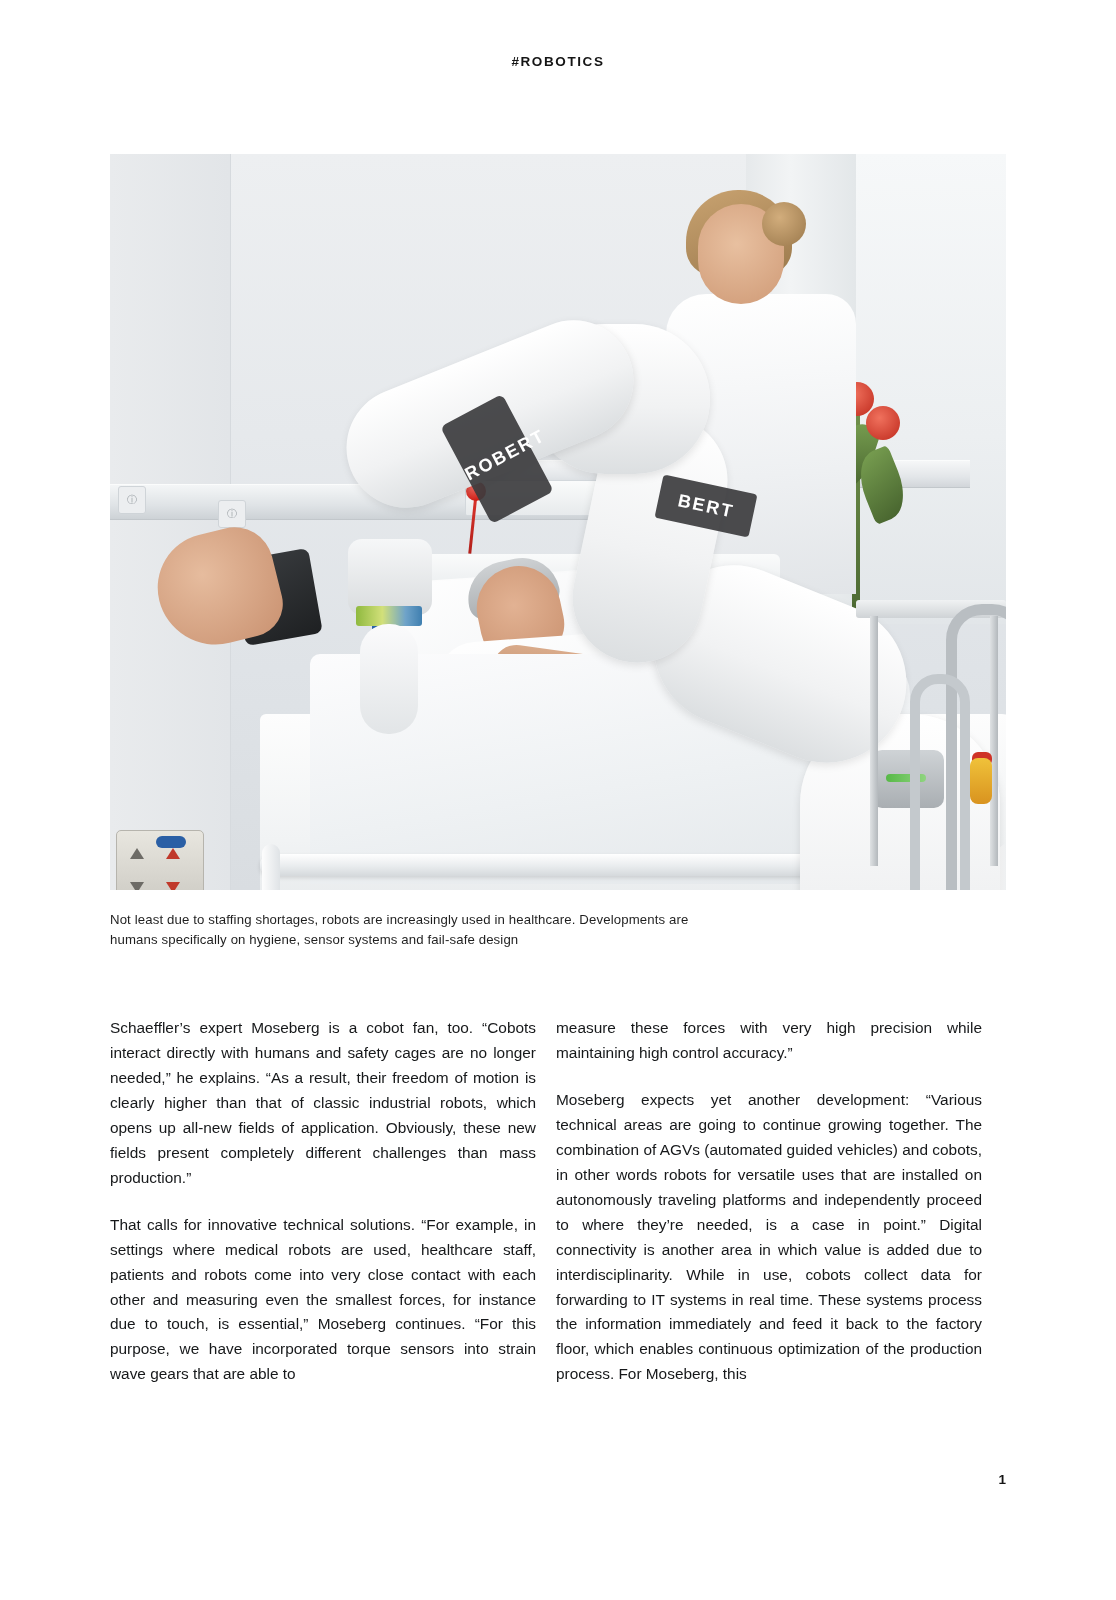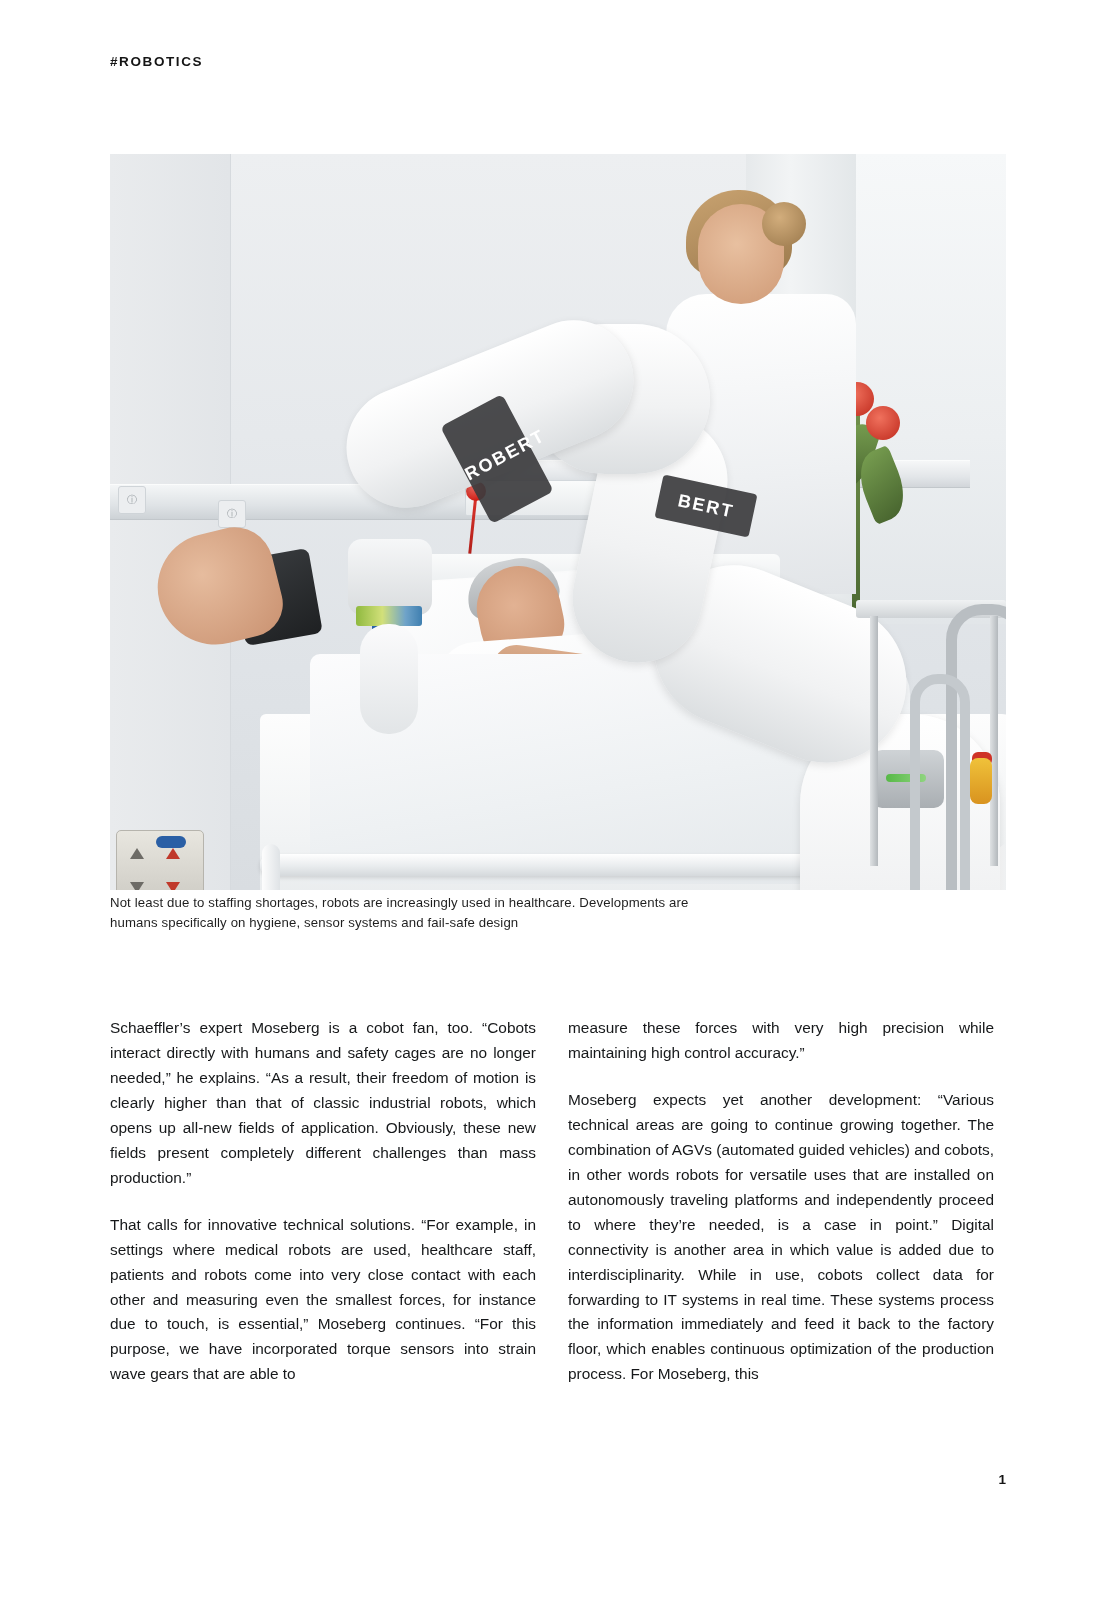--- a/index.html
+++ b/index.html
@@ -16,21 +16,21 @@
     overflow: hidden;
   }
 
   
   .page-header {
     position: absolute;
     top: 52px;
     left: 110px;
     right: 110px;
     height: 26px;
-    text-align: left;
+    text-align: center;
     text-decoration: underline;
   }
   .kicker {
     font-size: 13.5px;
     font-weight: 700;
     letter-spacing: 1.6px;
     color: #151515;
     display: inline-block;
   }
 
@@ -327,36 +327,36 @@
     position: absolute; width: 0; height: 0;
     border-left: 7px solid transparent;
     border-right: 7px solid transparent;
   }
   .tri-up-o { border-bottom: 11px solid #6d6b66; }
   .tri-dn-o { border-top: 11px solid #6d6b66; }
   .tri-up-r { border-bottom: 11px solid #c0392b; }
   .tri-dn-r { border-top: 11px solid #c0392b; }
 
   .photo-caption {
-    margin-top: 3px;
+    margin-top: 20px;
     width: 700px;
     font-size: 13.2px;
     line-height: 1.52;
     color: #1f1f1f;
     letter-spacing: 0.01em;
   }
 
   
   .body-columns {
     position: absolute;
     top: 1016px;
     left: 110px;
     width: 896px;
     display: flex;
-    gap: 32px;
+    gap: 20px;
   }
   .column { width: 426px; }
   .column p {
     margin: 0 0 22px 0;
     font-size: 15.4px;
     line-height: 1.62;
     text-align: justify;
     text-justify: inter-word;
     color: #16181a;
     hyphens: none;

